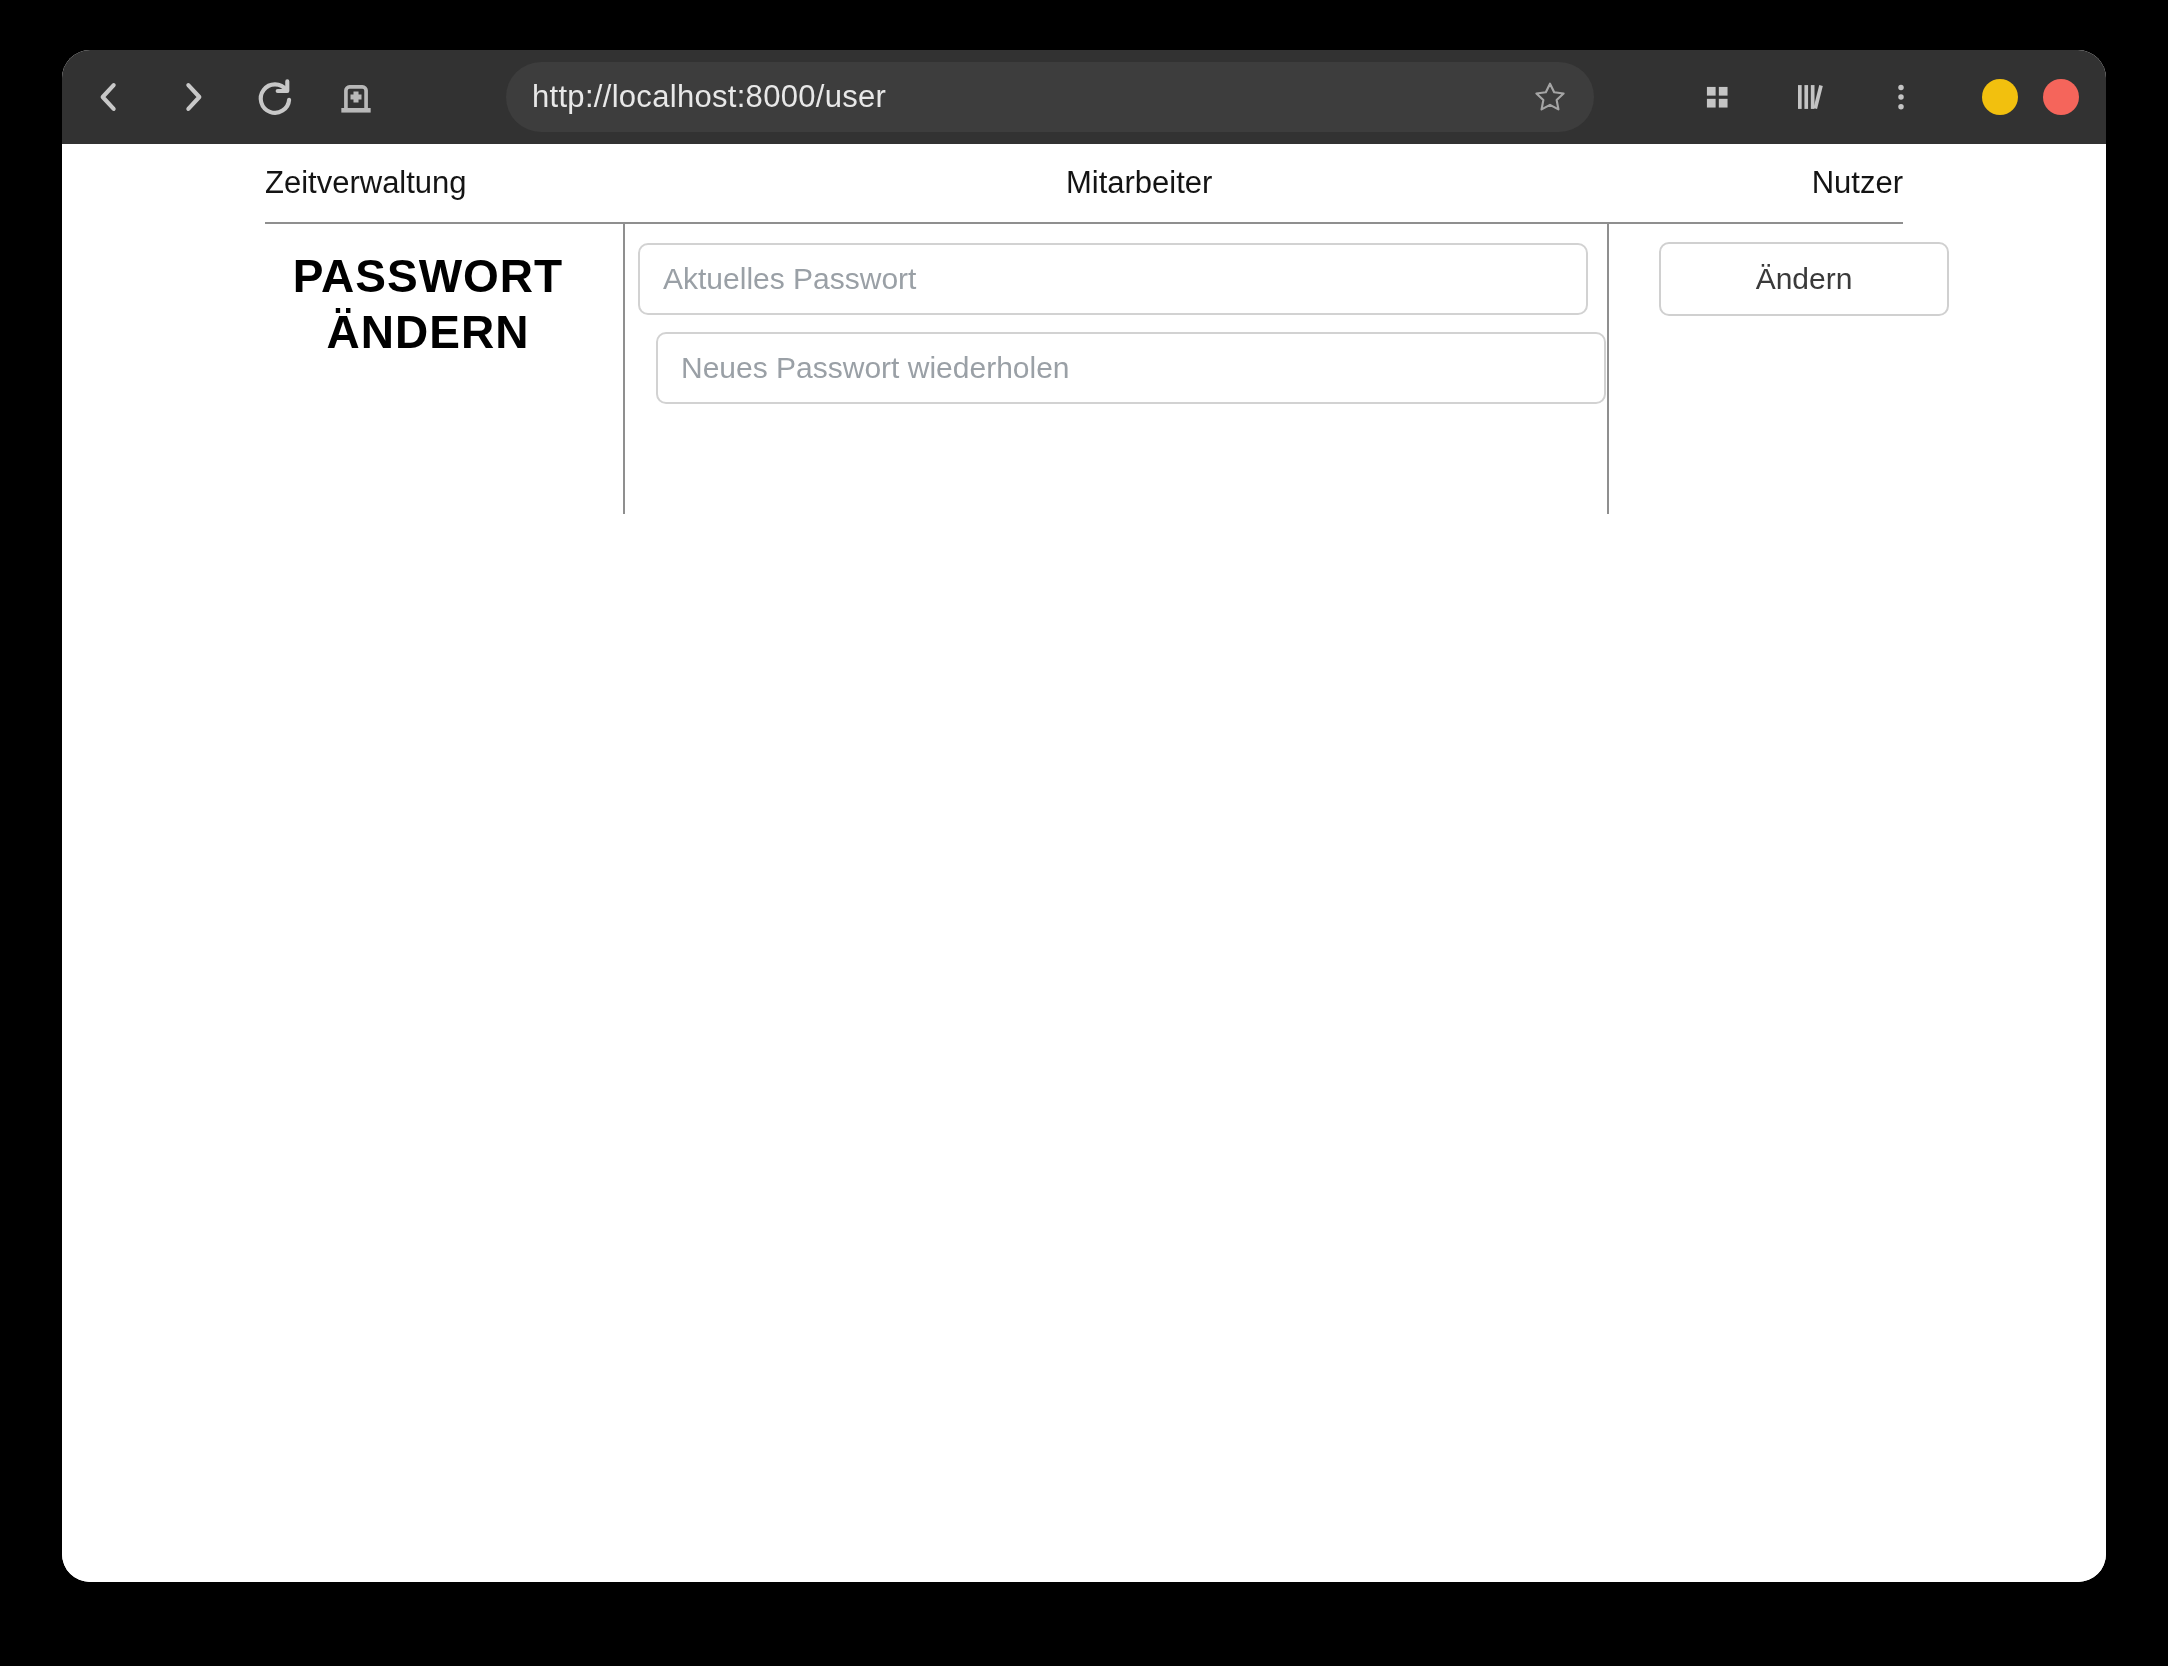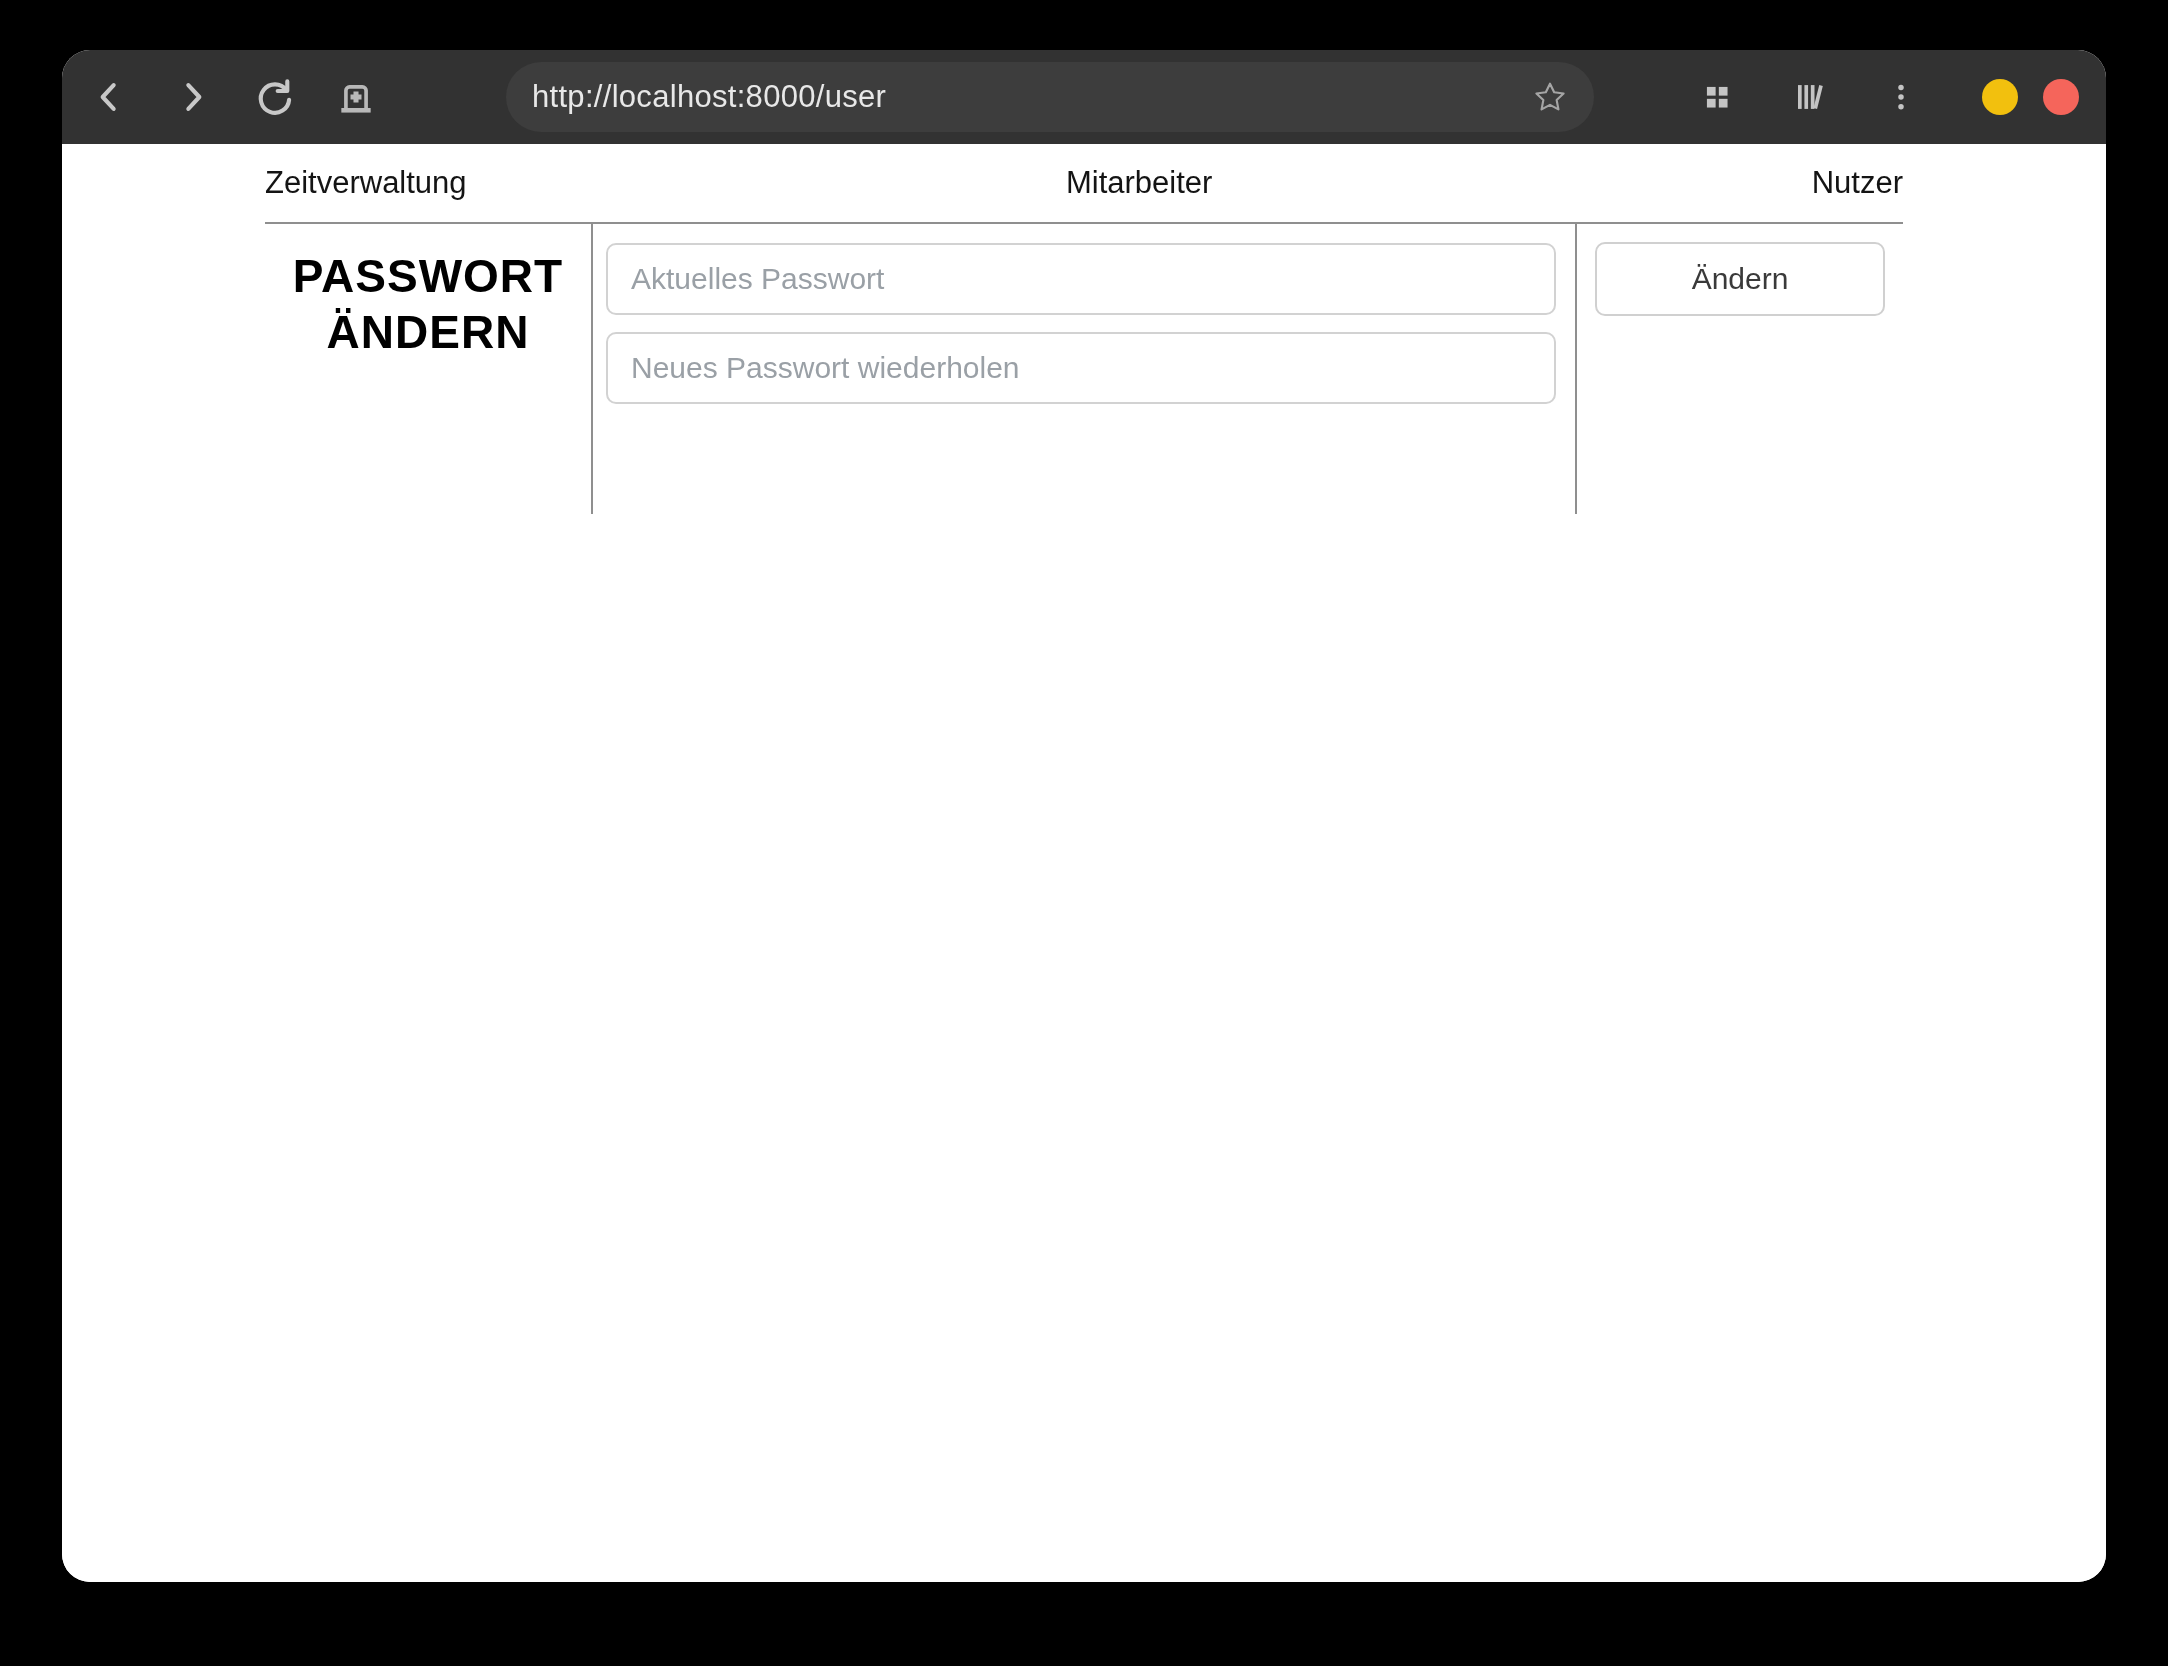--- a/index.html
+++ b/index.html
@@ -23,32 +23,32 @@
   .win-controls{display:flex;align-items:center;margin-left:13px;}
   .circle{width:36px;height:36px;border-radius:50%;flex:0 0 36px;}
   .circle.yellow{background:#f2c00e;margin-right:25px;}
   .circle.red{background:#f5655b;}
 
   
   .page{flex:1;background:#fff;padding:0 203px;box-sizing:border-box;color:#141414;}
   .nav-row{height:80px;display:flex;justify-content:space-between;align-items:center;
            border-bottom:2px solid #8f8f8f;box-sizing:border-box;font-size:31px;}
   .nav-link{color:#141414;cursor:pointer;text-align:right;}
-  .content-grid{display:grid;grid-template-columns:326px 986px 326px;}
+  .content-grid{display:grid;grid-template-columns:326px 986px 326px;gap:32px;}
   .col{box-sizing:border-box;}
   .col-mid{border-left:2px solid #8f8f8f;border-right:2px solid #8f8f8f;
            padding:19px 19px 21px 13px;min-height:290px;}
   .headline{margin:24px 0 0 0;text-align:center;font-size:46px;font-weight:bold;
             line-height:56px;letter-spacing:1px;color:#000;}
   .headline span{display:block;}
   .pw-input{display:block;width:100%;height:72px;box-sizing:border-box;margin-bottom:17px;
             border:2px solid #d2d2d2;border-radius:10px;padding:0 23px;font-size:30px;color:#222;
             font-family:"Liberation Sans",sans-serif;outline:none;background:#fff;}
   .pw-input::placeholder{color:#9aa0a6;opacity:1;}
-  .pw-input:last-child{margin-bottom:0;}
+  .pw-input:last-child{margin-bottom:0;margin-left:18px;}
   .col-right{padding:18px;}
   .submit-btn{width:100%;height:74px;border:2px solid #d0d0d0;border-radius:10px;background:#fff;
               font-size:30px;color:#3a3a3a;font-family:"Liberation Sans",sans-serif;}
   svg{display:block;}
 </style>
 </head>
 <body>
 
 <div class="stage">
   <div class="window">

